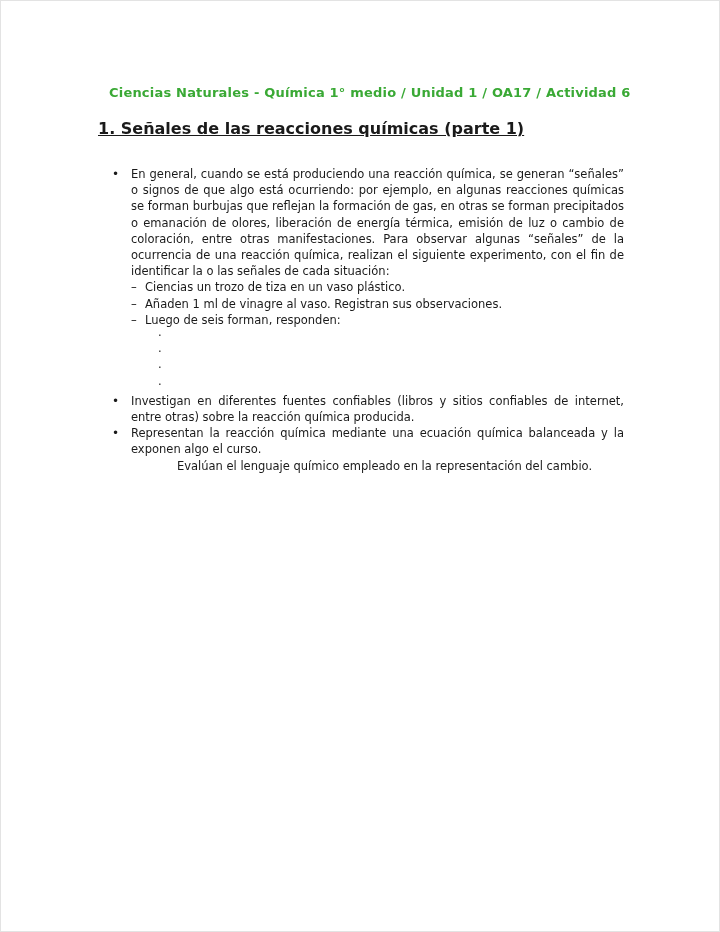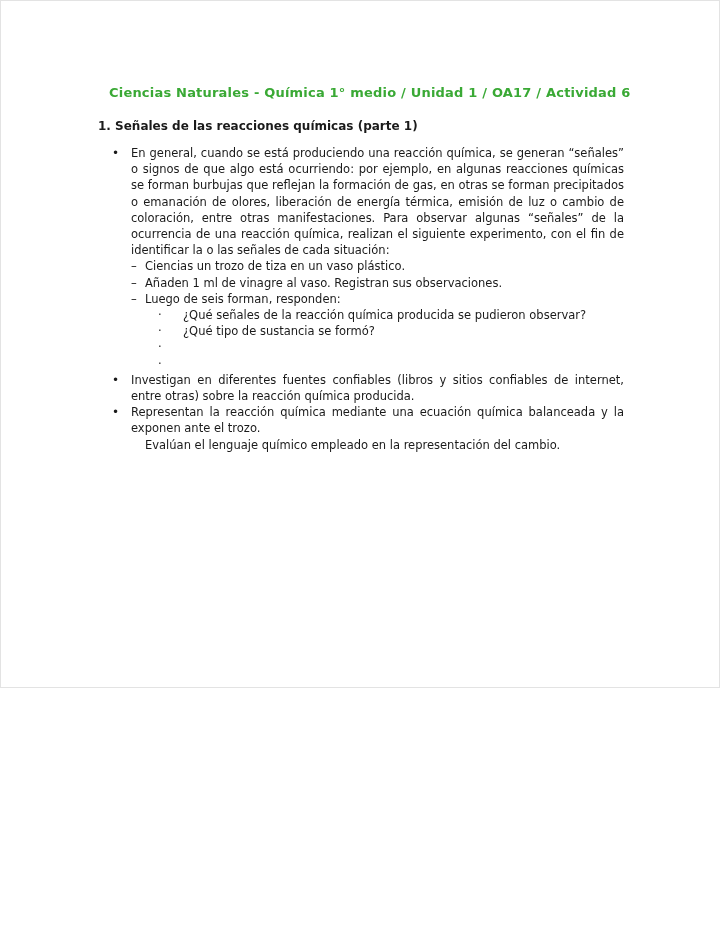--- a/index.html
+++ b/index.html
@@ -9,39 +9,40 @@
   }
   body {
     width: 720px;
     height: 932px;
     overflow: hidden;
     font-family: "DejaVu Sans", "Liberation Sans", sans-serif;
   }
   .page {
     box-sizing: border-box;
     width: 720px;
-    height: 688px;
+    height: 932px;
     background: #ffffff;
     border: 1px solid #e3e3e3;
     padding: 84px 95px 40px 97px;
   }
   .doc-title {
     color: #3aa935;
     font-size: 13px;
     font-weight: 600;
     letter-spacing: 0.2px;
     margin-left: 11px;
     margin-bottom: 19px;
     white-space: nowrap;
   }
   .doc-heading {
     color: #1a1a1a;
-    font-size: 12px;
+    font-size: 16px;
     font-weight: 700;
-    margin-bottom: 12px;
+    margin-bottom: 28px;
+    text-decoration: underline;
   }
   .content {
     color: #1a1a1a;
     font-size: 11.5px;
     line-height: 16.2px;
   }
   .li {
     display: flex;
     align-items: flex-start;
   }
@@ -57,21 +58,21 @@
   .lvl1 { padding-left: 14px; }
   .lvl1 .marker { width: 19px; font-size: 12px; }
   
   .lvl2 { padding-left: 33px; }
   .lvl2 .marker { width: 14px; }
   
   .lvl3 { padding-left: 58px; }
   .lvl3 .marker { width: 25px; text-align: left; padding-left: 2px; }
   .closing {
     padding-left: 47px;
-    text-align: left;
+    text-align: center;
   }
 </style>
 </head>
 <body>
 
 <div class="page">
 
   <div class="doc-title">Ciencias Naturales - Química 1° medio / Unidad 1 / OA17 / Actividad 6</div>
 
   <div class="doc-heading">1. Señales de las reacciones químicas (parte 1)</div>
@@ -91,39 +92,37 @@
       <span class="marker">–</span>
       <span class="text">Añaden 1 ml de vinagre al vaso. Registran sus observaciones.</span>
     </div>
     <div class="li lvl2">
       <span class="marker">–</span>
       <span class="text">Luego de seis forman, responden:</span>
     </div>
 
     <div class="li lvl3">
       <span class="marker">·</span>
-      <span class="text">¿Qué señales de la reacción química producida se pudieron observar?</span>
     </div>
     <div class="li lvl3">
       <span class="marker">·</span>
-      <span class="text">¿Qué tipo de sustancia se formó?</span>
     </div>
     <div class="li lvl3">
       <span class="marker">·</span>
     </div>
     <div class="li lvl3">
       <span class="marker">·</span>
     </div>
 
     <div class="li lvl1">
       <span class="marker">•</span>
       <span class="text">Investigan en diferentes fuentes confiables (libros y sitios confiables de internet, entre otras) sobre la reacción química producida.</span>
     </div>
 
     <div class="li lvl1">
       <span class="marker">•</span>
-      <span class="text">Representan la reacción química mediante una ecuación química balanceada y la exponen ante el trozo.</span>
+      <span class="text">Representan la reacción química mediante una ecuación química balanceada y la exponen algo el curso.</span>
     </div>
 
     <div class="closing">Evalúan el lenguaje químico empleado en la representación del cambio.</div>
 
   </div>
 </div>
 
 </body></html>

